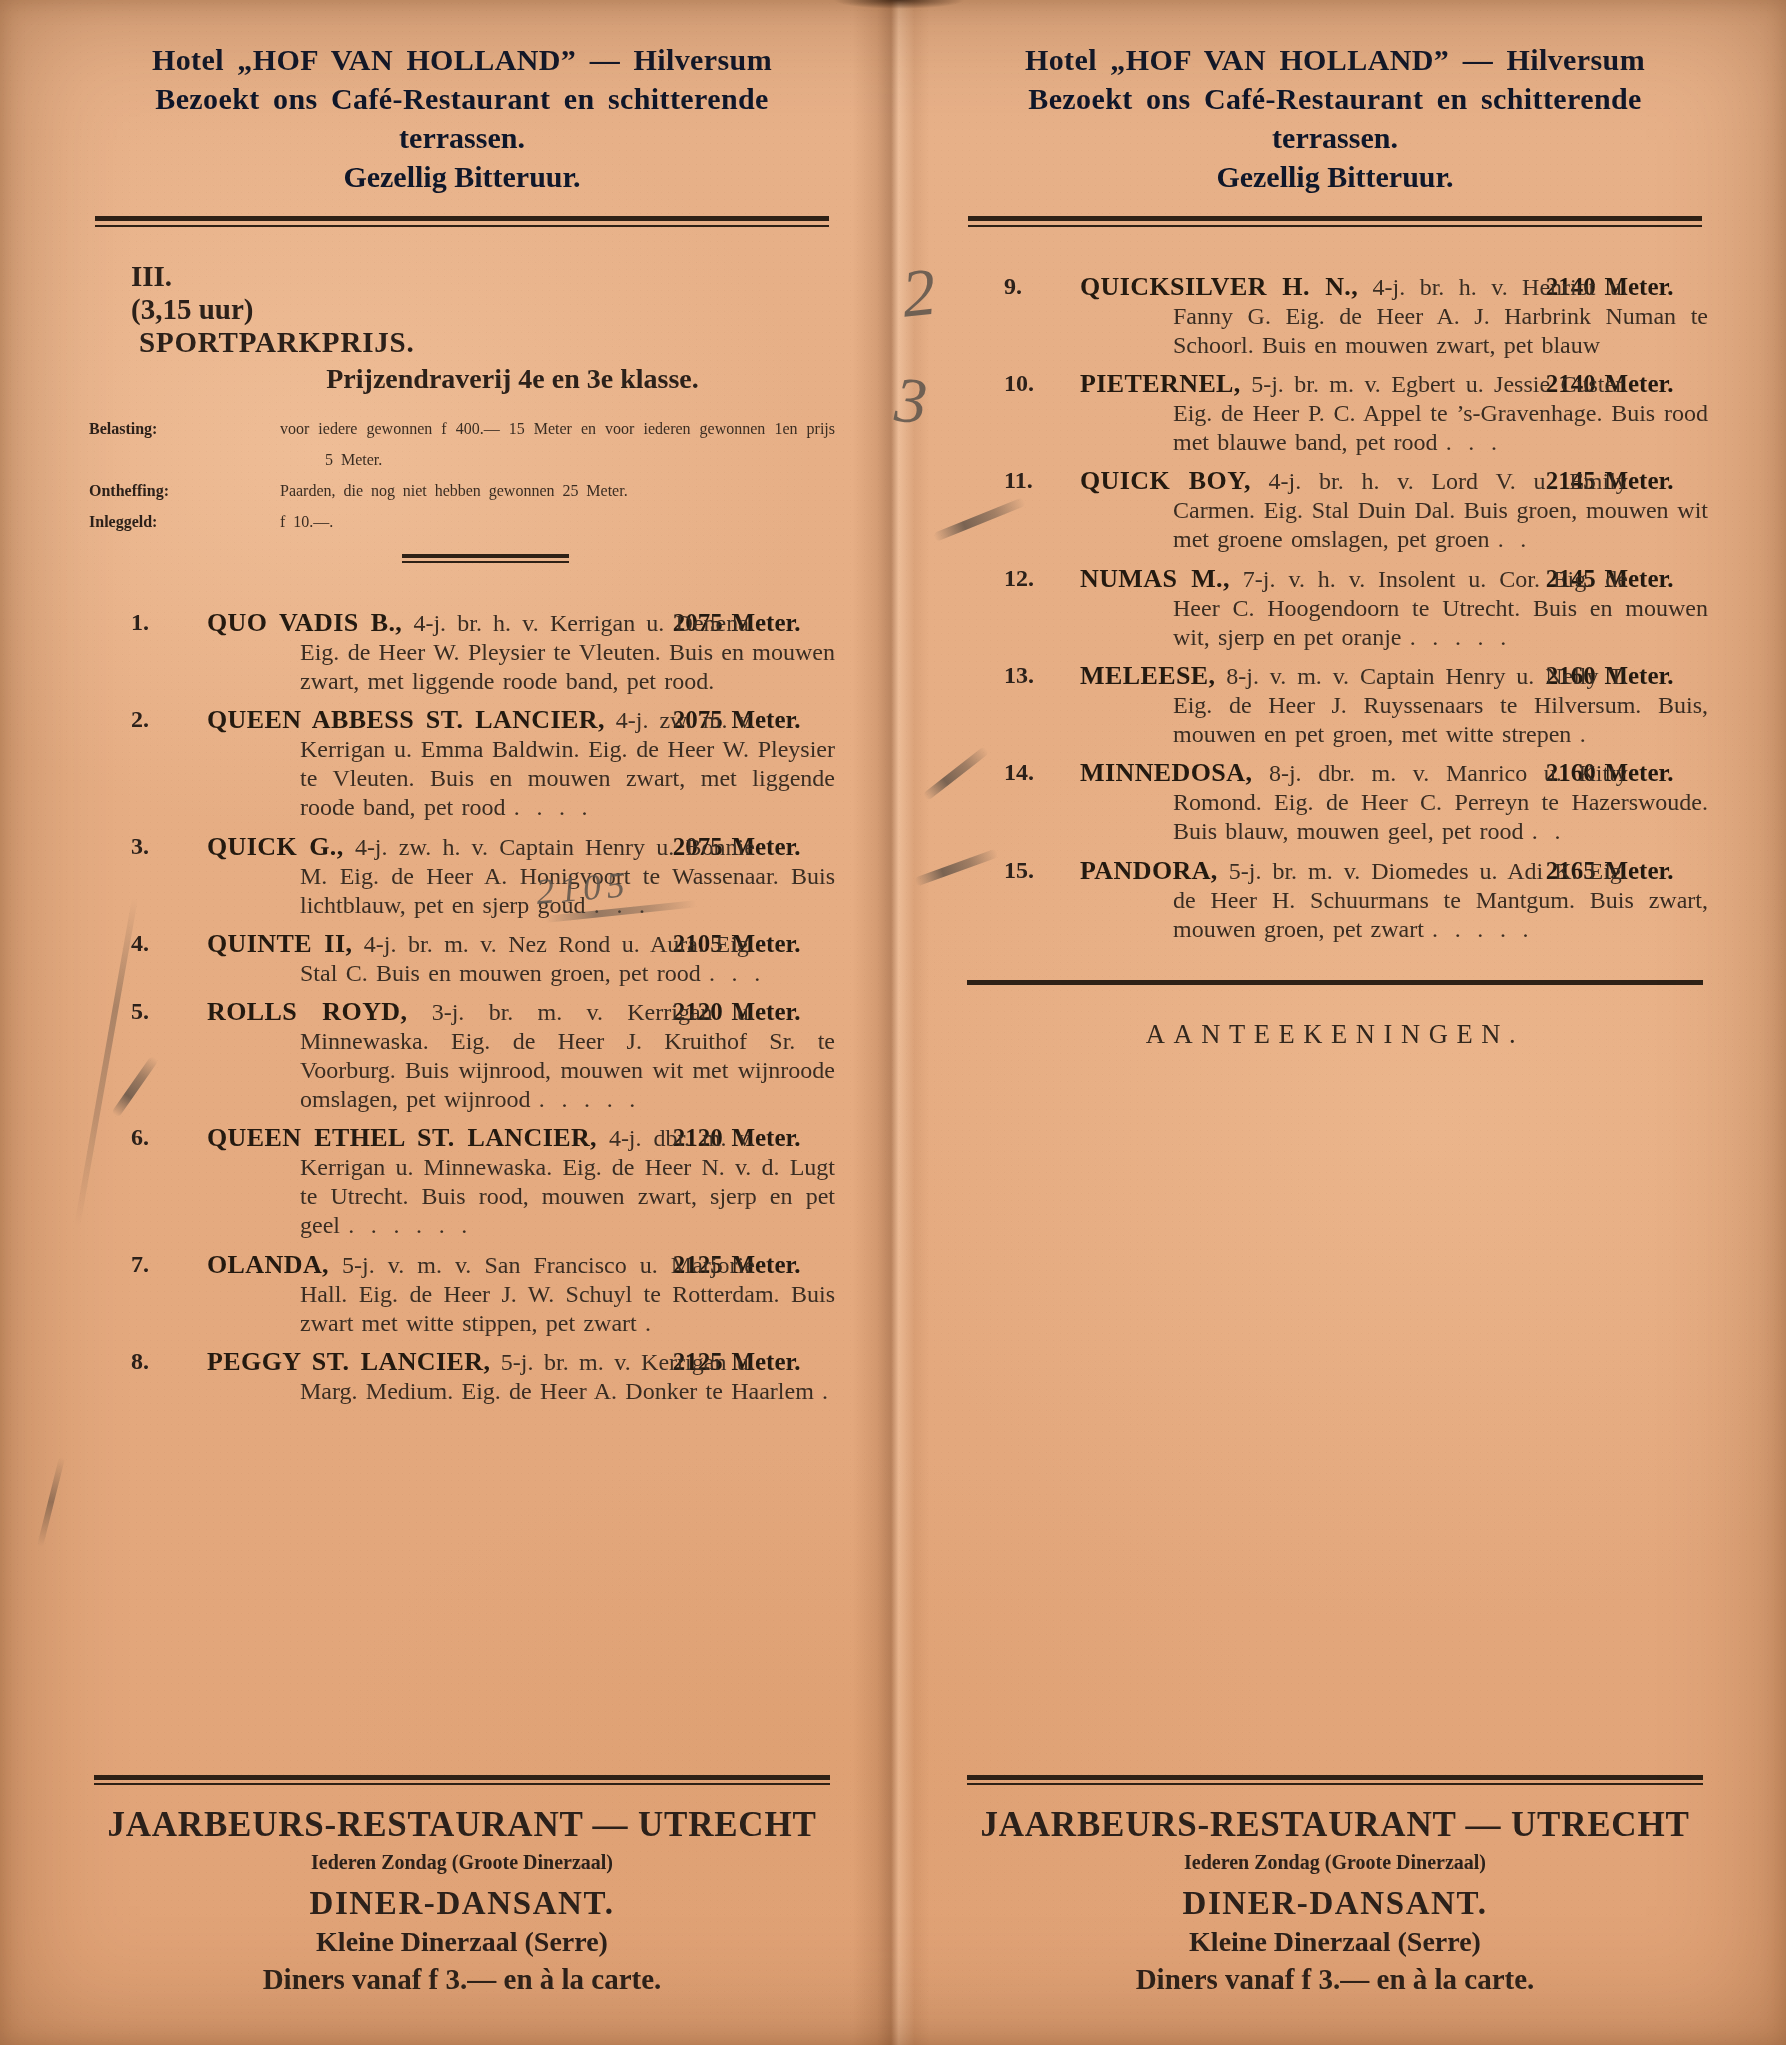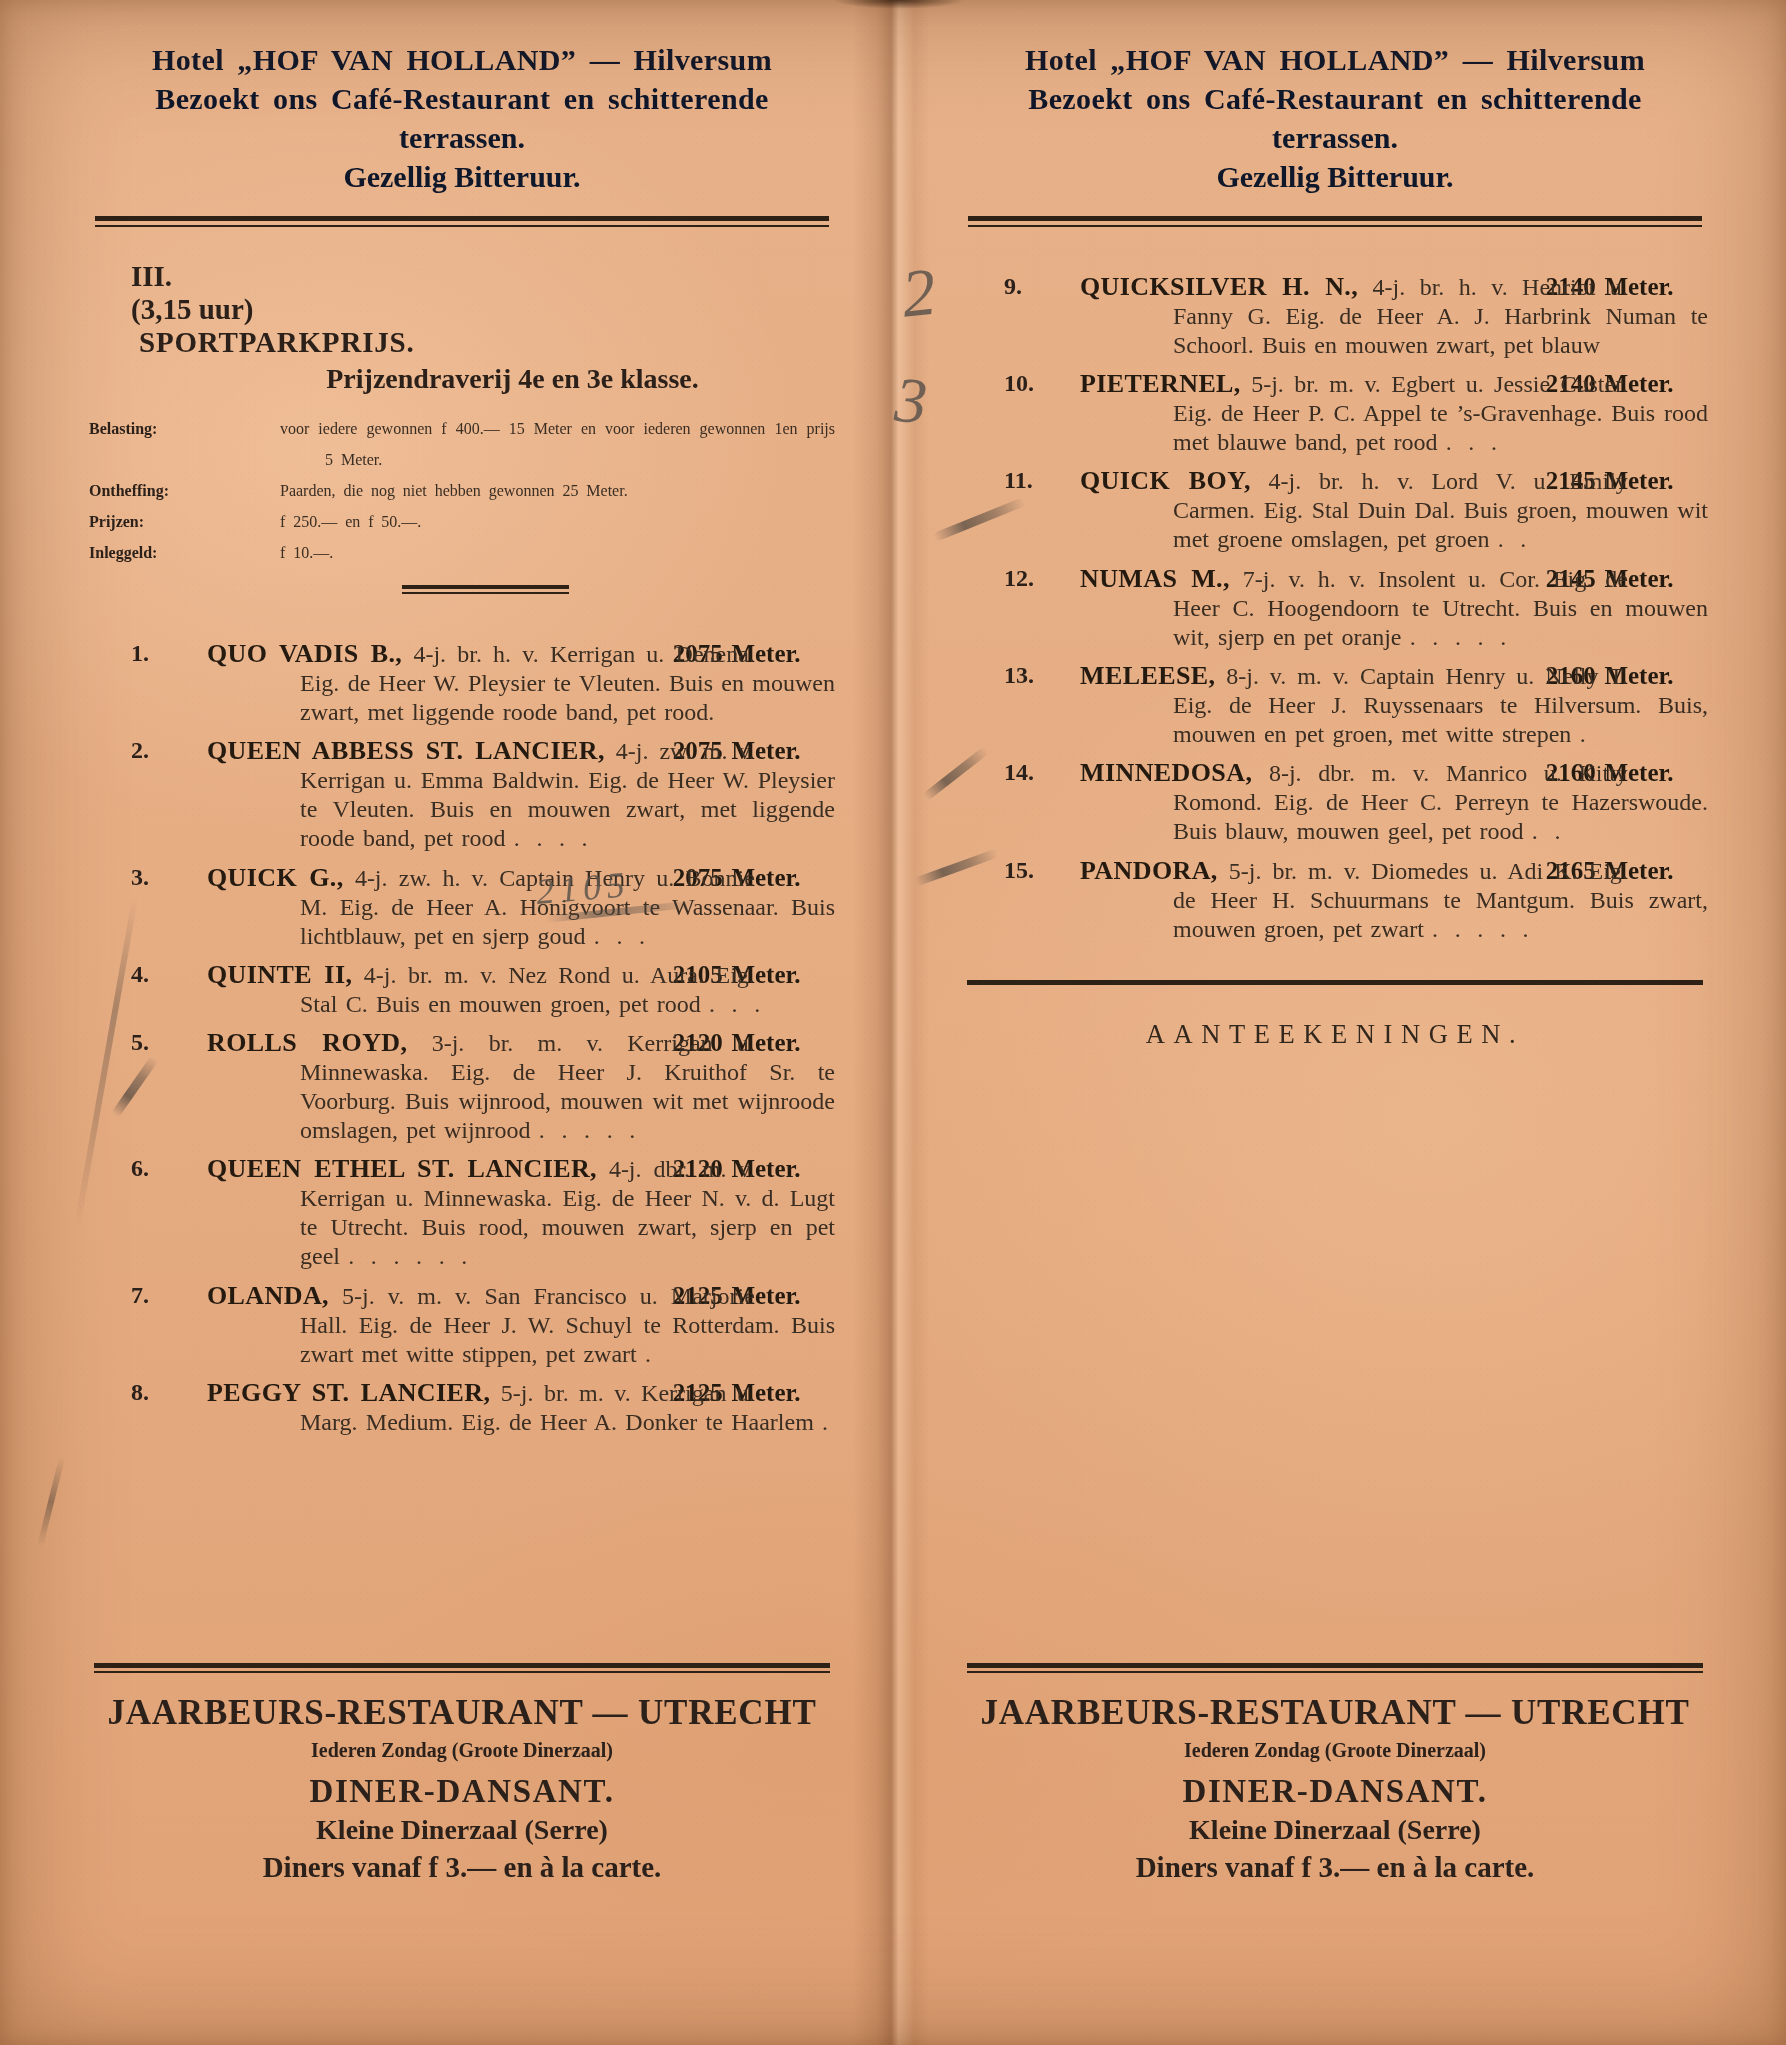--- a/index.html
+++ b/index.html
@@ -52,21 +52,21 @@
   .entry:first-child{margin-top:0;}
   .entry-no{flex:none;width:118px;box-sizing:border-box;padding-left:42px;font-weight:bold;font-size:24px;color:#2c211a;}
   .entry-txt{flex:1;text-align:justify;padding-left:93px;text-indent:-93px;word-spacing:2.3px;}
   .h-name{font-weight:bold;font-size:26px;letter-spacing:0.4px;color:#241a10;}
   .meters{font-weight:bold;float:right;font-size:25px;margin-left:11px;color:#241a10;}
 
   .notes{margin-top:36px;}
   .notes-rule{border-top:5.5px solid #2e2116;margin:0 4.7px;}
   .notes-title{text-align:center;font-size:26.5px;letter-spacing:8.6px;margin-top:34px;color:#32271d;}
 
-  .footer{position:absolute;width:746px;top:1663px;text-align:center;z-index:5;color:#2c211a;}
+  .footer{position:absolute;width:746px;top:1775px;text-align:center;z-index:5;color:#2c211a;}
   .footer-left{left:89px;}
   .footer-right{left:962px;}
   .f-rule{height:3.1px;border-top:5.5px solid #2e2116;border-bottom:2.3px solid #2e2116;margin:0 4.7px;}
   .f1{font-size:35px;font-weight:bold;margin-top:20px;letter-spacing:0.8px;}
   .f2{font-size:20px;font-weight:bold;margin-top:6.2px;}
   .f3{font-size:33px;font-weight:bold;margin-top:11px;letter-spacing:1.6px;}
   .f4{font-size:28px;font-weight:bold;margin-top:4px;}
   .f5{font-size:29px;font-weight:bold;margin-top:4.7px;}
 
   .pencil{position:absolute;z-index:20;color:rgba(92,83,75,.85);font-style:italic;pointer-events:none;}
@@ -109,24 +109,20 @@
   <div class="cond">
     <div class="cond-label">Belasting:</div>
     <div class="cond-text">voor iedere gewonnen f 400.— 15 Meter en voor iederen gewonnen 1en prijs 5 Meter.</div>
   </div>
 
   <div class="cond">
     <div class="cond-label">Ontheffing:</div>
     <div class="cond-text">Paarden, die nog niet hebben gewonnen 25 Meter.</div>
   </div>
 
-  <div class="cond">
-    <div class="cond-label">Prijzen:</div>
-    <div class="cond-text">f 250.— en f 50.—.</div>
-  </div>
 
   <div class="cond">
     <div class="cond-label">Inleggeld:</div>
     <div class="cond-text">f 10.—.</div>
   </div>
 </div>
 
   <div class="mini-rule"></div>
 
   <div class="entries">

